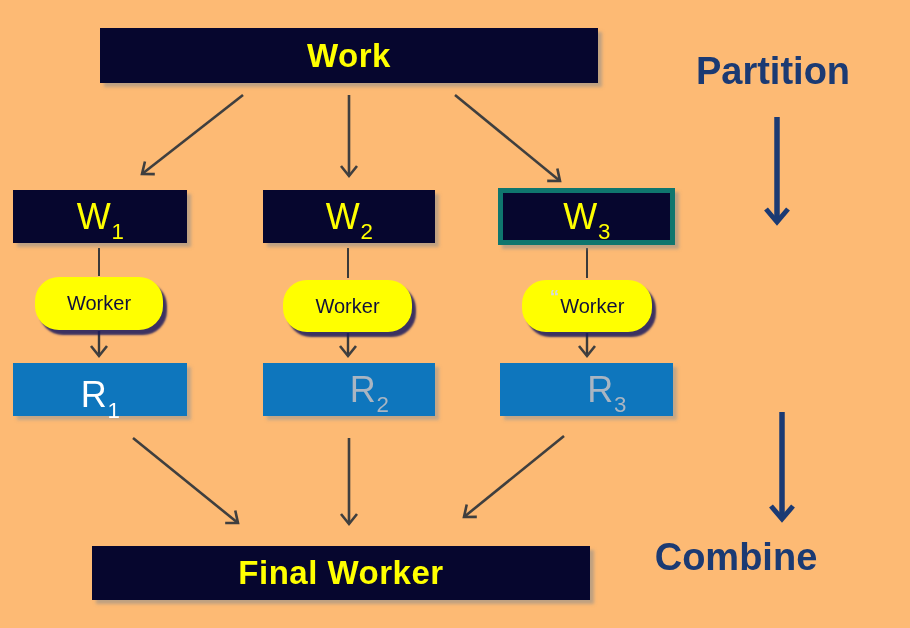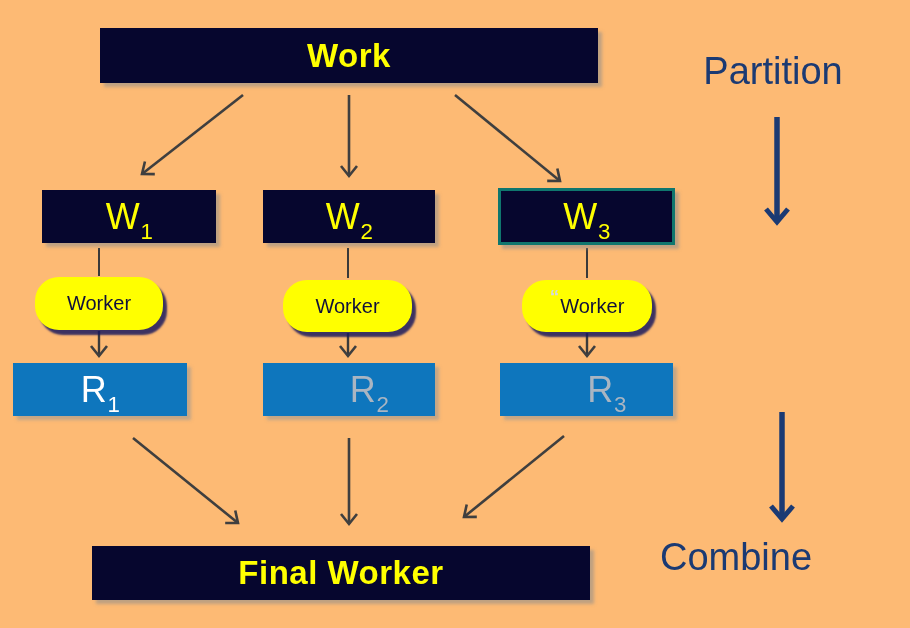--- a/index.html
+++ b/index.html
@@ -55,29 +55,29 @@
     font-weight: 400;
   }
   .node-text sub {
     font-size: 0.62em;
     line-height: 0;
     position: relative;
     top: 0.12em;
     left: 0.03em;
   }
   .w3-outline {
-    border: 3px solid #0f766e;
+    border: 5px solid #0f766e;
   }
   .r1-text { color: #ffffff; }
   .r23-text { color: #a9b5c2; margin-left: 40px; }
   .side-label {
     position: absolute;
     color: #1b3a73;
     font-size: 38px;
-    font-weight: 400;
+    font-weight: 700;
     text-align: center;
   }
   .quote-mark {
     color: #d3d8e0;
     font-weight: 700;
     font-size: 19px;
     position: relative;
     top: -9px;
     margin-right: 1px;
   }
@@ -114,42 +114,42 @@
     <line x1="564" y1="436" x2="464" y2="517" stroke="#3f3f3f" stroke-width="2.6" marker-end="url(#grayHead)"></line>
 
     <line x1="777" y1="117" x2="777" y2="222" stroke="#1b3a73" stroke-width="5.5" marker-end="url(#navyHead)"></line>
     <line x1="782" y1="412" x2="782" y2="519" stroke="#1b3a73" stroke-width="5.5" marker-end="url(#navyHead)"></line>
   </svg>
 
   <div class="box navy" style="left:100px; top:28px; width:498px; height:55px;">
     <span class="title-text">Work</span>
   </div>
 
-  <div class="box navy" style="left:13px; top:190px; width:174px; height:53px;margin-left:29px;">
+  <div class="box navy" style="left:13px; top:190px; width:174px; height:53px;">
     <span class="node-text"><span>W</span><sub>1</sub></span>
   </div>
   <div class="box navy" style="left:263px; top:190px; width:172px; height:53px;">
     <span class="node-text"><span>W</span><sub>2</sub></span>
   </div>
   <div class="box navy w3-outline" style="left:498px; top:188px; width:177px; height:57px;">
     <span class="node-text"><span>W</span><sub>3</sub></span>
   </div>
 
   <div class="box worker" style="left:35px; top:277px; width:128px; height:53px;">
     <span>Worker</span>
   </div>
   <div class="box worker" style="left:283px; top:280px; width:129px; height:52px;">
     <span>Worker</span>
   </div>
   <div class="box worker" style="left:522px; top:280px; width:130px; height:52px;">
     <span class="quote-mark">“</span>
     <span>Worker</span>
   </div>
 
-  <div class="box blue" style="left:13px; top:363px; width:174px; height:53px;">
+  <div class="box blue" style="left:13px; top:363px; width:174px; height:53px;align-items:flex-end;">
     <span class="node-text r1-text"><span>R</span><sub>1</sub></span>
   </div>
   <div class="box blue" style="left:263px; top:363px; width:172px; height:53px;">
     <span class="node-text r23-text"><span>R</span><sub>2</sub></span>
   </div>
   <div class="box blue" style="left:500px; top:363px; width:173px; height:53px;">
     <span class="node-text r23-text"><span>R</span><sub>3</sub></span>
   </div>
 
   <div class="box navy" style="left:92px; top:546px; width:498px; height:54px;">

